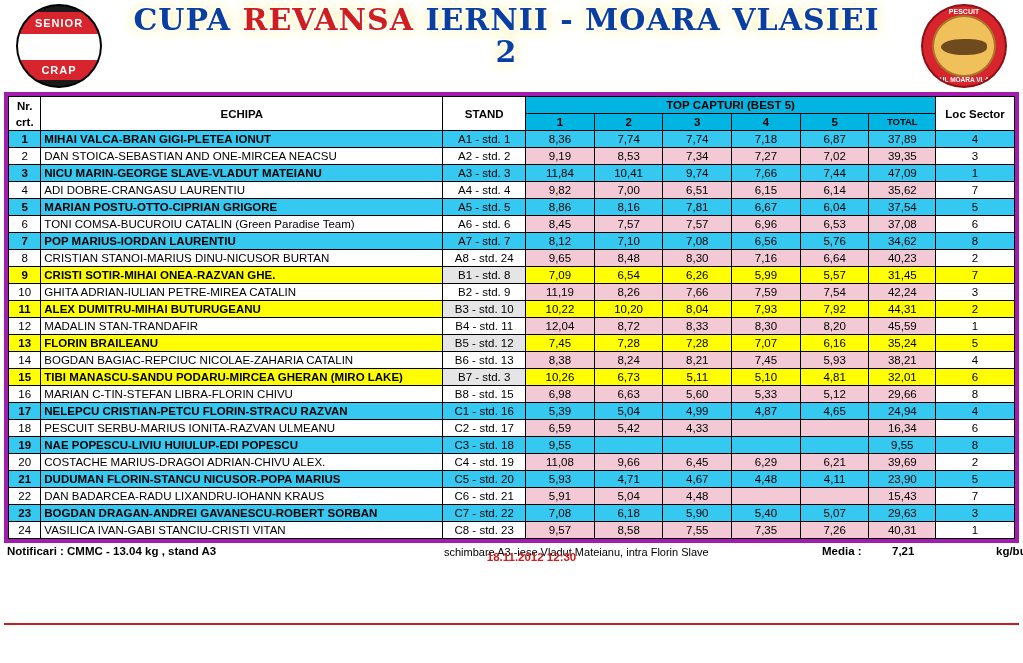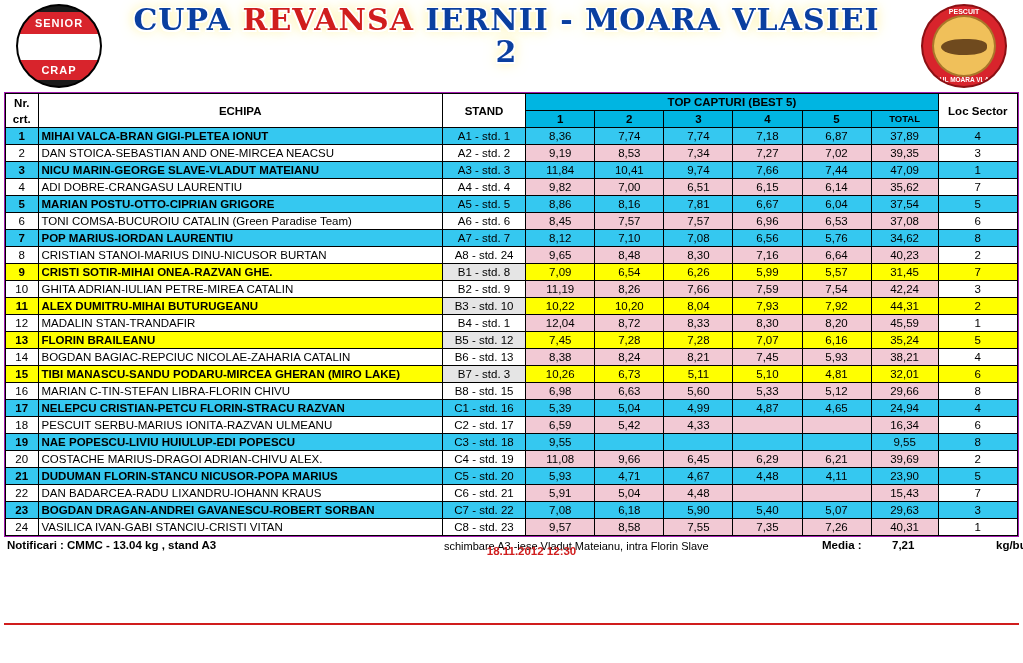--- a/index.html
+++ b/index.html
@@ -116,21 +116,21 @@
   }
   .logo-right .lbl-bot {
     position: absolute; bottom: 3px; left: 0; right: 0;
     text-align: center; font-size: 6.5px; color: #fff; font-weight: bold;
   }
 
   
   .table-wrap {
     position: relative;
     margin: 0 4px;
-    border: 1px solid #a21caf;
+    border: 4px solid #a21caf;
   }
   table.main {
     width: 100%;
     border-collapse: collapse;
     table-layout: fixed;
     font-size: 11.5px;
     color: #000;
   }
   table.main td, table.main th {
     border: 1px solid #000;
@@ -429,21 +429,21 @@
             <td class="c-val">10,20</td>
             <td class="c-val">8,04</td>
             <td class="c-val">7,93</td>
             <td class="c-val">7,92</td>
             <td class="c-total">44,31</td>
             <td class="c-loc">2</td>
           </tr>
           <tr class="row-white">
             <td class="c-nr">12</td>
             <td class="c-echipa">MADALIN STAN-TRANDAFIR</td>
-            <td class="c-stand">B4 - std. 1</td>
+            <td class="c-stand">B4 - std. 11</td>
             <td class="c-val">12,04</td>
             <td class="c-val">8,72</td>
             <td class="c-val">8,33</td>
             <td class="c-val">8,30</td>
             <td class="c-val">8,20</td>
             <td class="c-total">45,59</td>
             <td class="c-loc">1</td>
           </tr>
           <tr class="row-yellow">
             <td class="c-nr">13</td>

